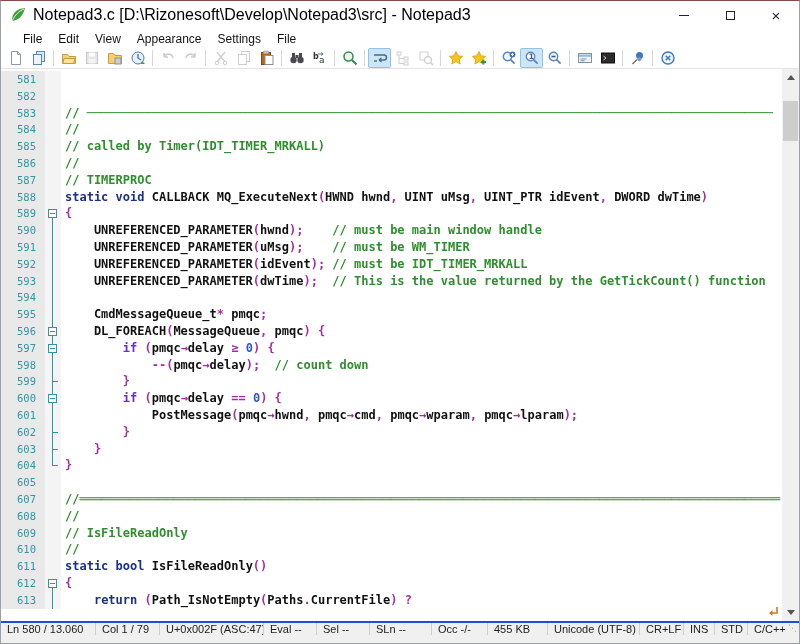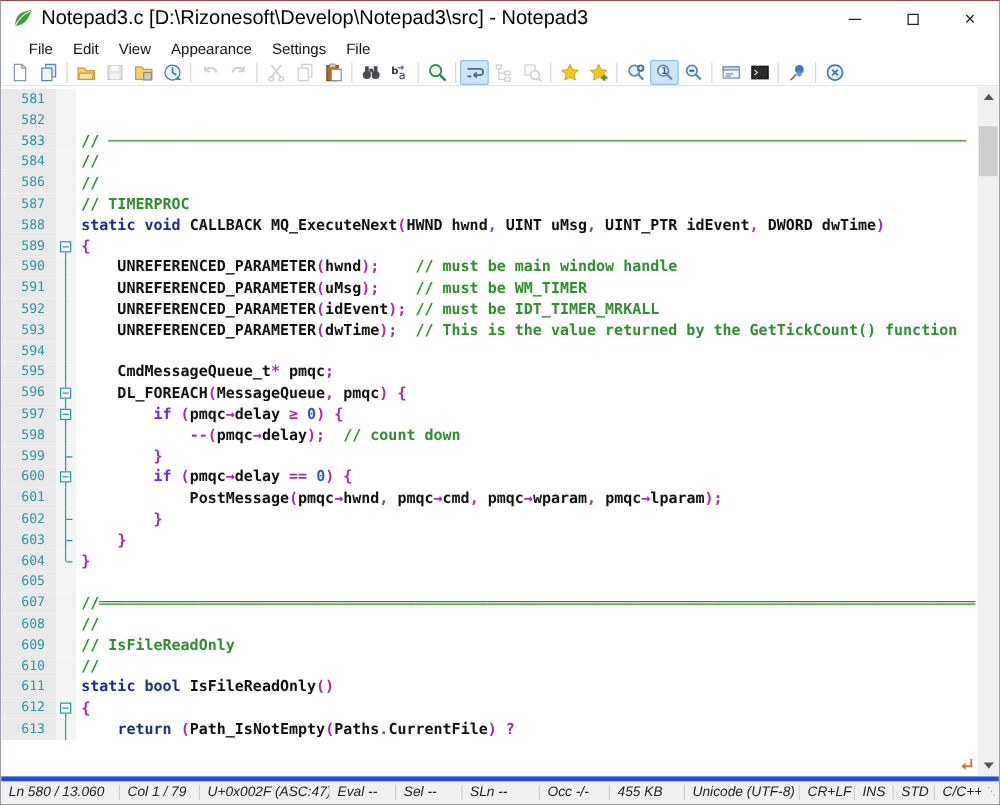--- a/index.html
+++ b/index.html
@@ -62,22 +62,22 @@
     align-items:center; justify-content:center; }
   .sb-up { top:0; } .sb-down { bottom:0; }
   .tri-up { width:0; height:0; border-left:4px solid transparent; border-right:4px solid transparent;
     border-bottom:5px solid #555; }
   .tri-down { width:0; height:0; border-left:4px solid transparent; border-right:4px solid transparent;
     border-top:5px solid #555; }
   .sb-thumb { position:absolute; left:1px; width:15px; top:32px; height:40px; background:#cdcdcd; }
   .caret-jump { position:absolute; right:19px; bottom:2px; width:14px; height:14px; }
 
   
-  .statusbar { height:22px; flex:none; background:#f0f0f0; border-top:4px solid #1d4ed8;
-    display:flex; align-items:center; font-size:11px; color:#222;font-style:italic; }
+  .statusbar { height:22px; flex:none; background:#f0f0f0; border-top:2px solid #1d4ed8;
+    display:flex; align-items:flex-start; font-size:11px; color:#222; }
   .sb-seg { display:flex; align-items:center; padding:0 6px; border-right:1px solid #cfcfcf;
     white-space:nowrap; overflow:hidden; flex:none; }
   .sb-last { flex:1; border-right:none; }
   .grip { width:14px; display:flex; align-items:flex-end; justify-content:flex-end;
     padding:0 2px 2px 0; color:#9a9a9a; font-size:9px; flex:none; }
 </style>
 </head>
 <body>
 
 <div class="window">
@@ -294,20 +294,21 @@
         </svg>
     </div>
   </div>
 
   <div class="editor">
     <div class="lines">
         <div class="cl"><span class="ln">581</span><span class="fold"></span><span class="code"></span></div>
         <div class="cl"><span class="ln">582</span><span class="fold"></span><span class="code"></span></div>
         <div class="cl"><span class="ln">583</span><span class="fold"></span><span class="code"><span class="s-c">// ───────────────────────────────────────────────────────────────────────────────────────────────</span></span></div>
         <div class="cl"><span class="ln">584</span><span class="fold"></span><span class="code"><span class="s-c">//</span></span></div>
+        <div class="cl"><span class="ln">585</span><span class="fold"></span><span class="code"><span class="s-c">// called by Timer(IDT_TIMER_MRKALL)</span></span></div>
         <div class="cl"><span class="ln">586</span><span class="fold"></span><span class="code"><span class="s-c">//</span></span></div>
         <div class="cl"><span class="ln">587</span><span class="fold"></span><span class="code"><span class="s-c">// TIMERPROC</span></span></div>
         <div class="cl"><span class="ln">588</span><span class="fold"></span><span class="code"><span class="s-k">static void</span><span class="s-p"> CALLBACK MQ_ExecuteNext</span><span class="s-o">(</span><span class="s-p">HWND hwnd</span><span class="s-o">,</span><span class="s-p"> UINT uMsg</span><span class="s-o">,</span><span class="s-p"> UINT_PTR idEvent</span><span class="s-o">,</span><span class="s-p"> DWORD dwTime</span><span class="s-o">)</span></span></div>
         <div class="cl"><span class="ln">589</span><span class="fold f-start"><span class="fbox"></span></span><span class="code"><span class="s-o">{</span></span></div>
         <div class="cl"><span class="ln">590</span><span class="fold f-line"></span><span class="code"><span class="s-p">    UNREFERENCED_PARAMETER</span><span class="s-o">(</span><span class="s-p">hwnd</span><span class="s-o">);</span><span class="s-p">    </span><span class="s-c">// must be main window handle</span></span></div>
         <div class="cl"><span class="ln">591</span><span class="fold f-line"></span><span class="code"><span class="s-p">    UNREFERENCED_PARAMETER</span><span class="s-o">(</span><span class="s-p">uMsg</span><span class="s-o">);</span><span class="s-p">    </span><span class="s-c">// must be WM_TIMER</span></span></div>
         <div class="cl"><span class="ln">592</span><span class="fold f-line"></span><span class="code"><span class="s-p">    UNREFERENCED_PARAMETER</span><span class="s-o">(</span><span class="s-p">idEvent</span><span class="s-o">);</span><span class="s-p"> </span><span class="s-c">// must be IDT_TIMER_MRKALL</span></span></div>
         <div class="cl"><span class="ln">593</span><span class="fold f-line"></span><span class="code"><span class="s-p">    UNREFERENCED_PARAMETER</span><span class="s-o">(</span><span class="s-p">dwTime</span><span class="s-o">);</span><span class="s-p">  </span><span class="s-c">// This is the value returned by the GetTickCount() function</span></span></div>
         <div class="cl"><span class="ln">594</span><span class="fold f-line"></span><span class="code"></span></div>
         <div class="cl"><span class="ln">595</span><span class="fold f-line"></span><span class="code"><span class="s-p">    CmdMessageQueue_t</span><span class="s-o">*</span><span class="s-p"> pmqc</span><span class="s-o">;</span></span></div>

